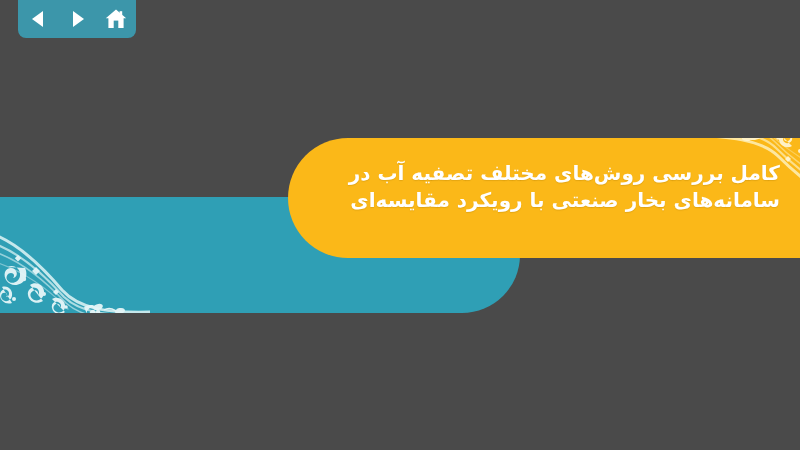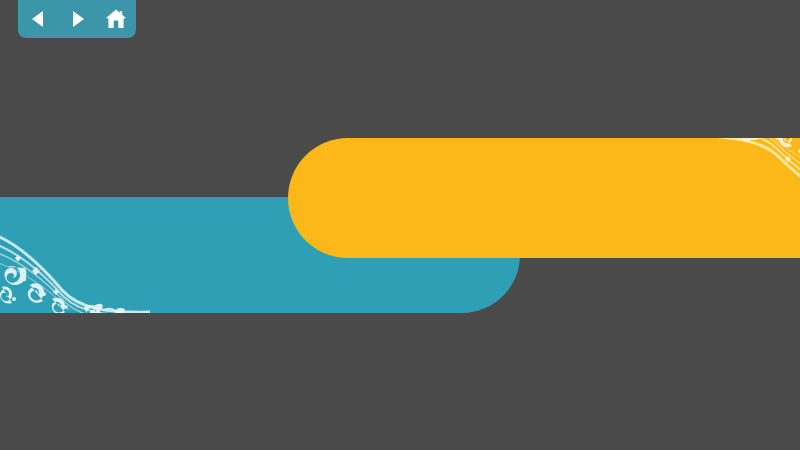--- a/index.html
+++ b/index.html
@@ -190,14 +190,18 @@
           <path d="M168 52 l3.2 3.2 l-3.2 3.2 l-3.2 -3.2 z"></path>
           <path d="M130 18 l3 3 l-3 3 l-3 -3 z"></path>
           <path d="M102 0 c-6 4 -14 2 -16 -4 c-1 -5 4 -8 8 -6 c3 2 3 6 0 7 c-2 1 -4 -1 -3 -3 c-2 1 -2 4 1 5 c4 1 8 -2 7 -6 z"></path>
           <ellipse cx="88" cy="0" rx="5" ry="3" transform="rotate(18 88 0)"></ellipse>
           <ellipse cx="66" cy="-4" rx="5" ry="3" transform="rotate(12 66 -4)"></ellipse>
         </g>
       </svg>
     </div>
   </div>
 
+  <div id="title-block">
+    <div class="title-line">کامل بررسی روش‌های مختلف تصفیه آب در</div>
+    <div class="title-line">سامانه‌های بخار صنعتی با رویکرد مقایسه‌ای</div>
+  </div>
 
 </div>
 
 </body></html>

